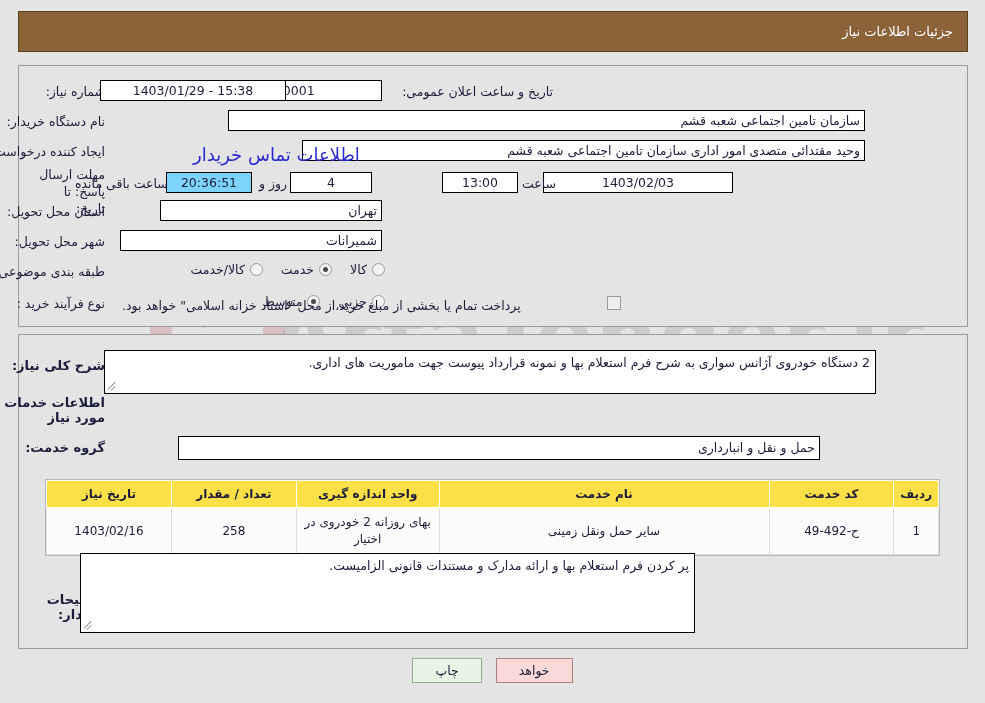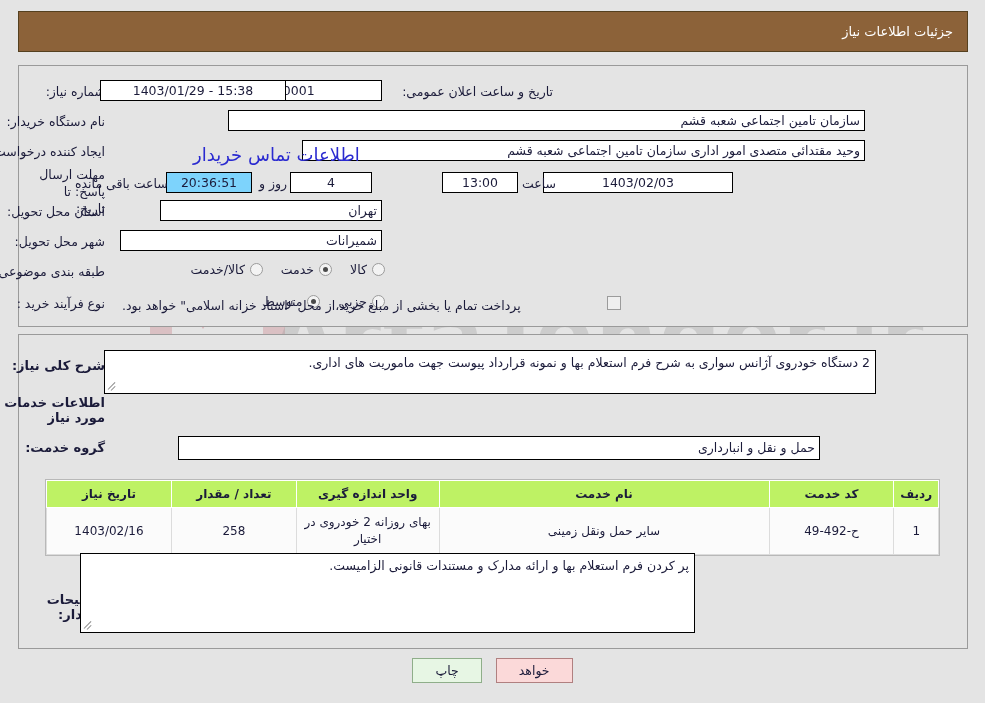--- a/index.html
+++ b/index.html
@@ -215,21 +215,21 @@
     border: 1px solid #b8b8b8;
     background: #ffffff;
   }
   table.grid {
     border-collapse: collapse;
     width: 100%;
     font-size: 12px;
     color: #1b1b3a;
   }
   table.grid th {
-    background: #bef264;
+    background: #fde047;
     border: 1px solid #ffffff;
     font-weight: bold;
     padding: 6px 4px;
     text-align: center;
     font-size: 12px;
     white-space: nowrap;
   }
   table.grid td {
     background: #fbfbfb;
     border: 1px solid #dcdcdc;

